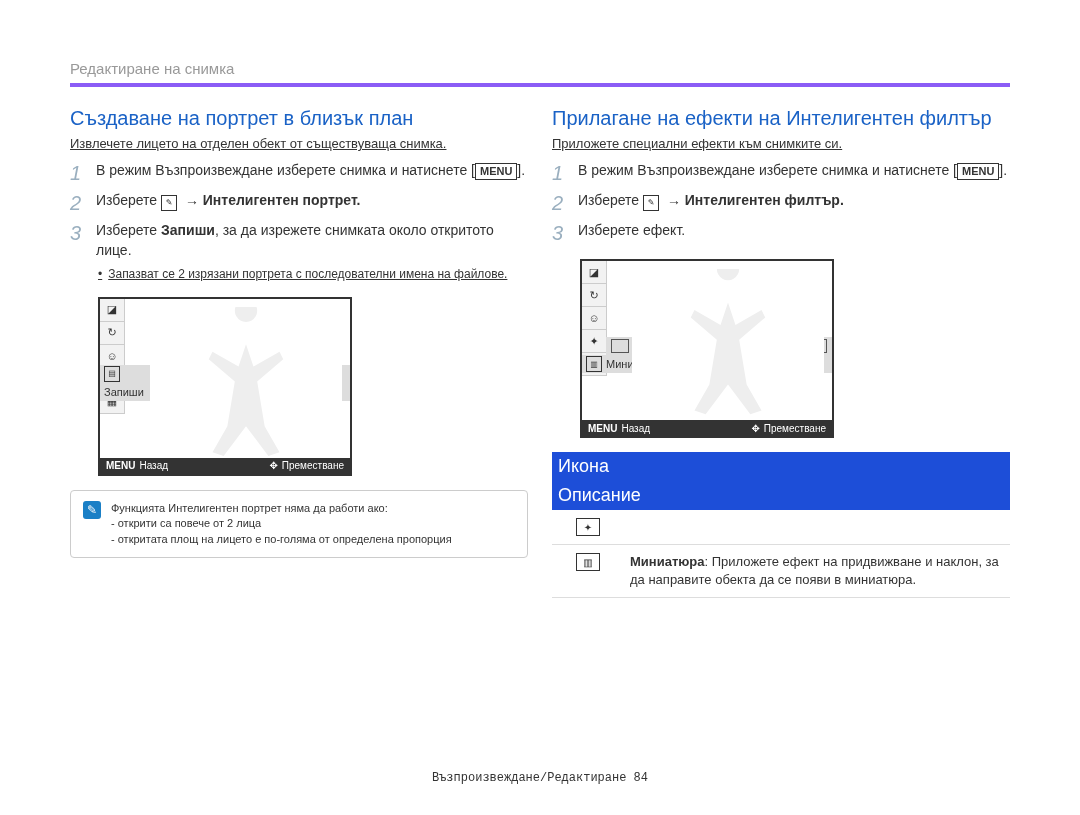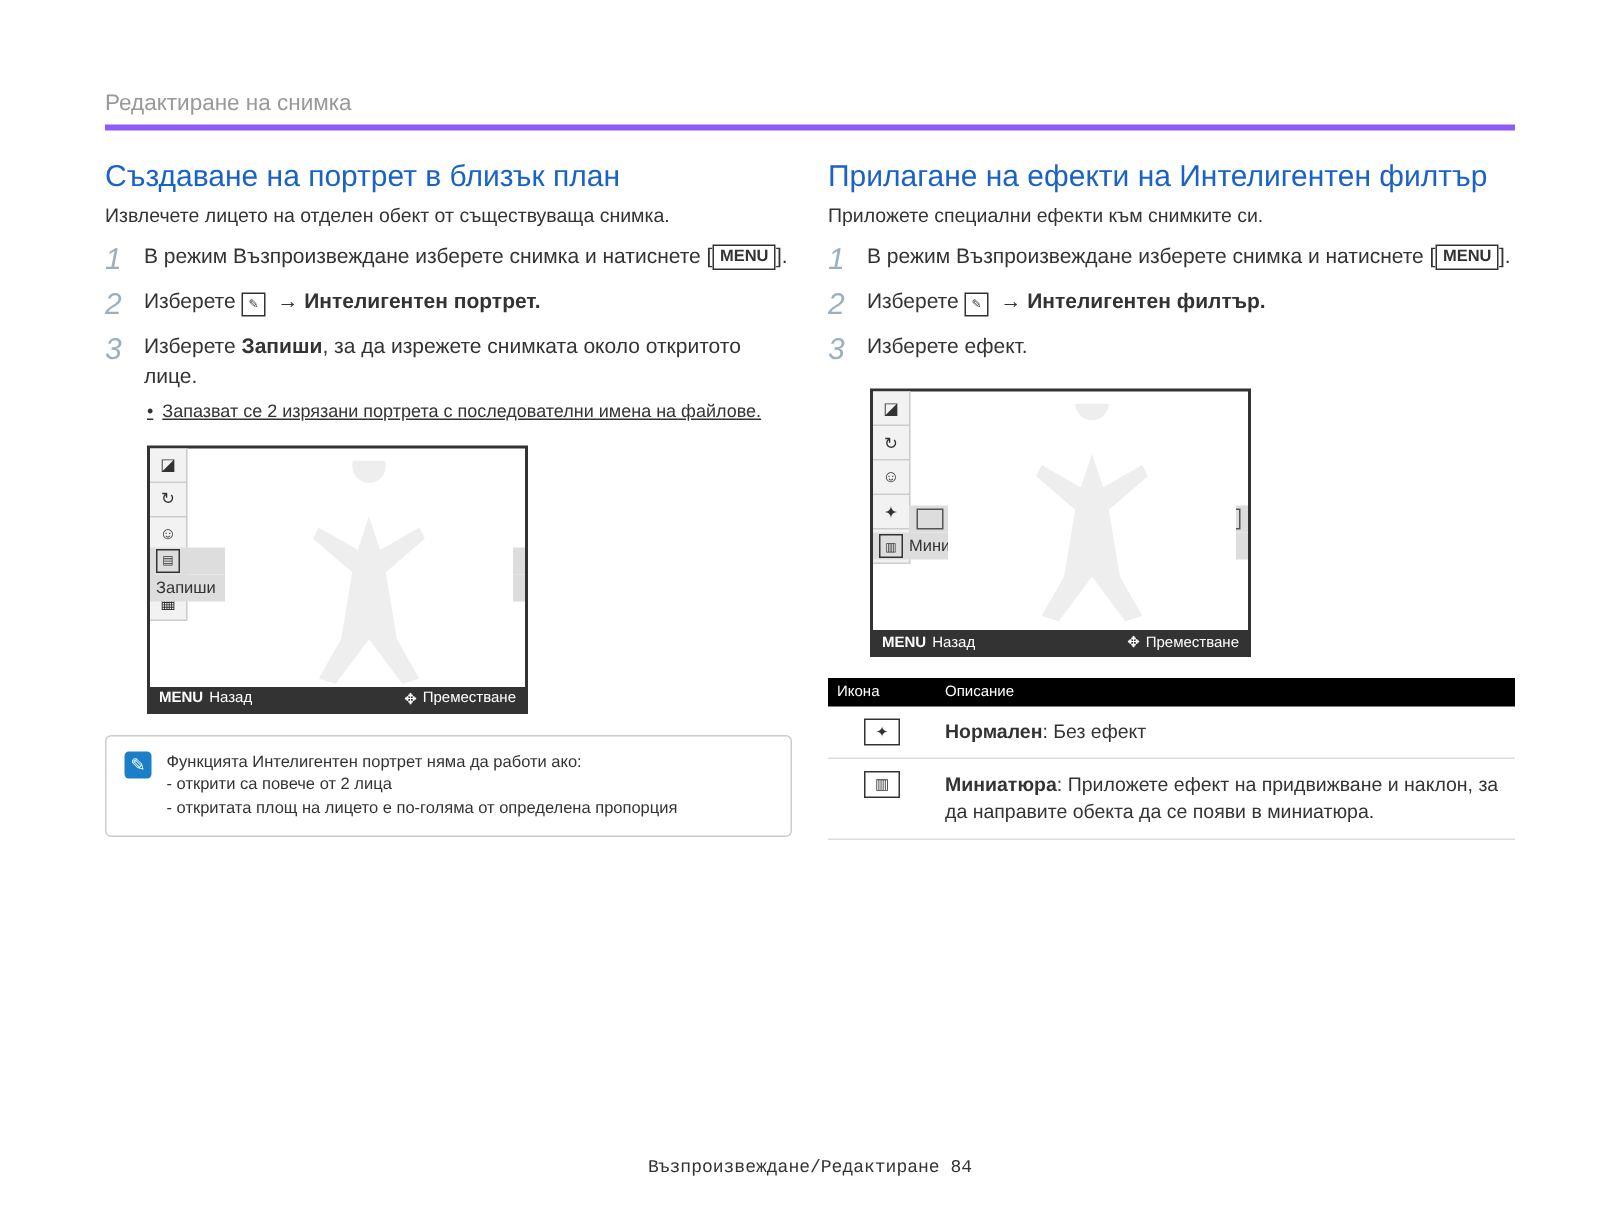--- a/index.html
+++ b/index.html
@@ -28,20 +28,21 @@
   .col { flex:1; min-width:0; }
   .section-title {
     color: #1a62c6;
     font-size: 20px;
     margin-bottom: 6px;
   }
   .subtitle {
     font-size: 13px;
     color: #333;
     margin-bottom: 10px;
+    text-decoration: underline;
   }
   .step {
     display: flex;
     gap: 10px;
     margin-bottom: 6px;
     font-size: 14px;
   }
   .step-num {
     color: #9aafbf;
     font-style: italic;
@@ -156,24 +157,25 @@
   }
   .thumb-row span {
     width:16px; height:12px; border:1px solid #555; display:inline-block;
   }
   .table-small {
     margin-top:10px;
     font-size:13px;
     width:100%;
   }
   .table-head {
-    background:#000000;
+    background:#1d4ed8;
     color:#fff;
     display:flex;
-    font-size:10px;
+    font-size:18px;
+    flex-direction:column;
   }
   .table-head .c1 { width:60px; padding:4px 6px; }
   .table-head .c2 { flex:1; padding:4px 6px; }
   .table-row {
     display:flex;
     border-bottom:1px solid #ddd;
     align-items:flex-start;
   }
   .table-row .c1 { width:60px; padding:8px 6px; display:flex; align-items:center; justify-content:center;}
   .table-row .c2 { flex:1; padding:8px 6px; line-height:1.4;}
@@ -339,21 +341,20 @@
 
     <div class="table-small">
       <div class="table-head">
         <div class="c1">Икона</div>
         <div class="c2">Описание</div>
       </div>
       <div class="table-row">
         <div class="c1">
             <span class="small-ico">✦</span>
           </div>
-        <div class="c2"><b>Нормален</b><span>: Без ефект</span></div>
       </div>
       <div class="table-row">
         <div class="c1">
             <span class="small-ico">▥</span>
           </div>
         <div class="c2"><b>Миниатюра</b><span>: Приложете ефект на придвижване и наклон, за да направите обекта да се появи в миниатюра.</span></div>
       </div>
     </div>
   </div>
 </div>

